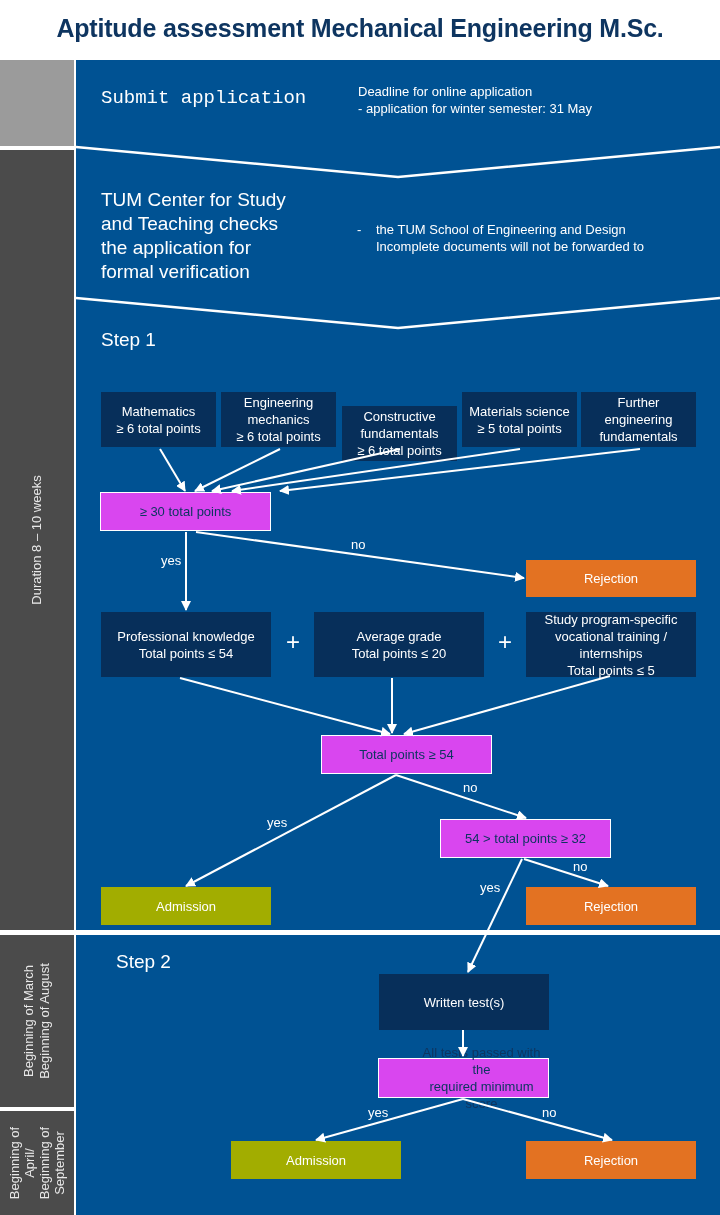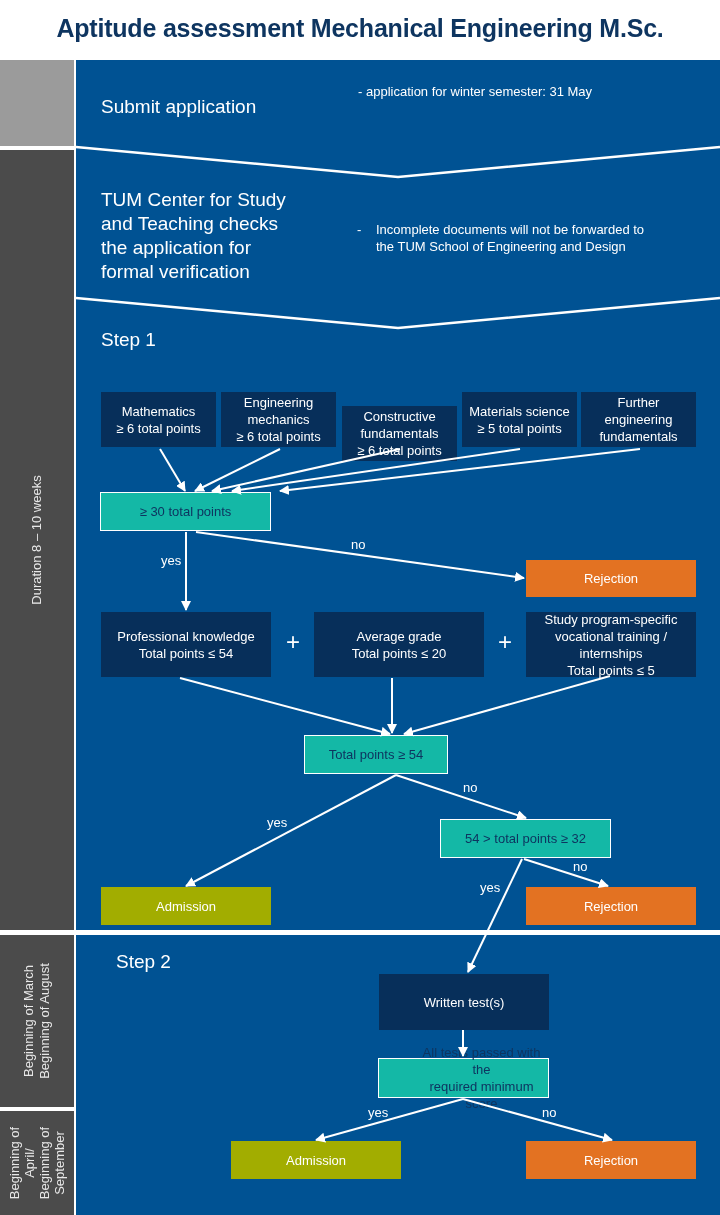--- a/index.html
+++ b/index.html
@@ -9,21 +9,21 @@
   #title { left:0; top:14px; width:720px; text-align:center; font-size:25px; font-weight:bold; color:#0e3560; letter-spacing:-0.2px; }
   .side { background:#4b4b4b; left:0; width:74px; }
   .side-light { background:#9b9b9b; left:0; width:74px; }
   .side-label { color:#e8e8e8; font-size:13px; line-height:16px; text-align:center; white-space:nowrap;
                 position:absolute; left:50%; top:50%; transform:translate(-50%,-50%) rotate(-90deg); }
   .main { left:76px; width:644px; background:#005293; }
   .h-big { color:#ffffff; font-size:19px; line-height:24px; }
   .note { color:#ffffff; font-size:13px; line-height:17px; }
   .box { display:flex; align-items:center; justify-content:center; text-align:center; font-size:13px; line-height:17px; }
   .dark { background:#072f5a; color:#ffffff; }
-  .grey { background:#14b8a6; color:#0e3560; border:1px solid #ffffff;text-align:center; }
+  .grey { background:#d946ef; color:#0e3560; border:1px solid #ffffff;text-align:center; }
   .green { background:#a2ad00; color:#ffffff; }
   .orange { background:#e37222; color:#ffffff; }
   .lbl { color:#ffffff; font-size:13px; }
   .plus { color:#ffffff; font-size:24px; font-weight:normal; }
   svg#arrows { position:absolute; left:0; top:0; }
 </style>
 </head>
 <body>
 
 <div id="title" class="abs">Aptitude assessment Mechanical Engineering M.Sc.</div>
@@ -43,35 +43,36 @@
     <div>Beginning of</div>
     <div>April/</div>
     <div>Beginning of</div>
     <div>September</div>
   </div>
 </div>
 
 <div class="abs main" style="top:60px;height:870px;"></div>
 <div class="abs main" style="top:935px;height:280px;"></div>
 
-<div class="abs h-big" style="left:101px;top:95px;">Submit application</div>
+<div class="abs h-big" style="left:101px;top:86px;font-family:Liberation Mono, monospace;">Submit application</div>
 <div class="abs note" style="left:358px;top:83px;">
+  <div>Deadline for online application</div>
   <div>- application for winter semester: 31 May</div>
 </div>
 
 <div class="abs h-big" style="left:101px;top:188px;">
   <div>TUM Center for Study</div>
   <div>and Teaching checks</div>
   <div>the application for</div>
   <div>formal verification</div>
 </div>
 <div class="abs note" style="left:357px;top:221px;">-</div>
 <div class="abs note" style="left:376px;top:221px;">
+  <div>the TUM School of Engineering and Design</div>
   <div>Incomplete documents will not be forwarded to</div>
-  <div>the TUM School of Engineering and Design</div>
 </div>
 
 <div class="abs h-big" style="left:101px;top:328px;">
   <div>Step 1</div>
 </div>
 
 <div class="abs box dark" style="left:101px;top:392px;width:115px;height:55px;">
   <div>
       <div>Mathematics</div>
       <div>≥ 6 total points</div>
@@ -127,21 +128,21 @@
 <div class="abs plus" style="left:498px;top:628px;">+</div>
 <div class="abs box dark" style="left:526px;top:612px;width:170px;height:65px;">
   <div>
       <div>Study program-specific</div>
       <div>vocational training /</div>
       <div>internships</div>
       <div>Total points ≤ 5</div>
     </div>
 </div>
 
-<div class="abs box grey" style="left:304px;top:735px;width:144px;height:39px;">Total points ≥ 54</div>
+<div class="abs box grey" style="left:321px;top:735px;width:171px;height:39px;">Total points ≥ 54</div>
 <div class="abs lbl" style="left:267px;top:815px;">yes</div>
 <div class="abs lbl" style="left:463px;top:780px;">no</div>
 
 <div class="abs box grey" style="left:440px;top:819px;width:171px;height:39px;">54 &gt; total points ≥ 32</div>
 <div class="abs lbl" style="left:480px;top:880px;">yes</div>
 <div class="abs lbl" style="left:573px;top:859px;">no</div>
 
 <div class="abs box green" style="left:101px;top:887px;width:170px;height:38px;">Admission</div>
 <div class="abs box orange" style="left:526px;top:887px;width:170px;height:38px;">Rejection</div>
 

